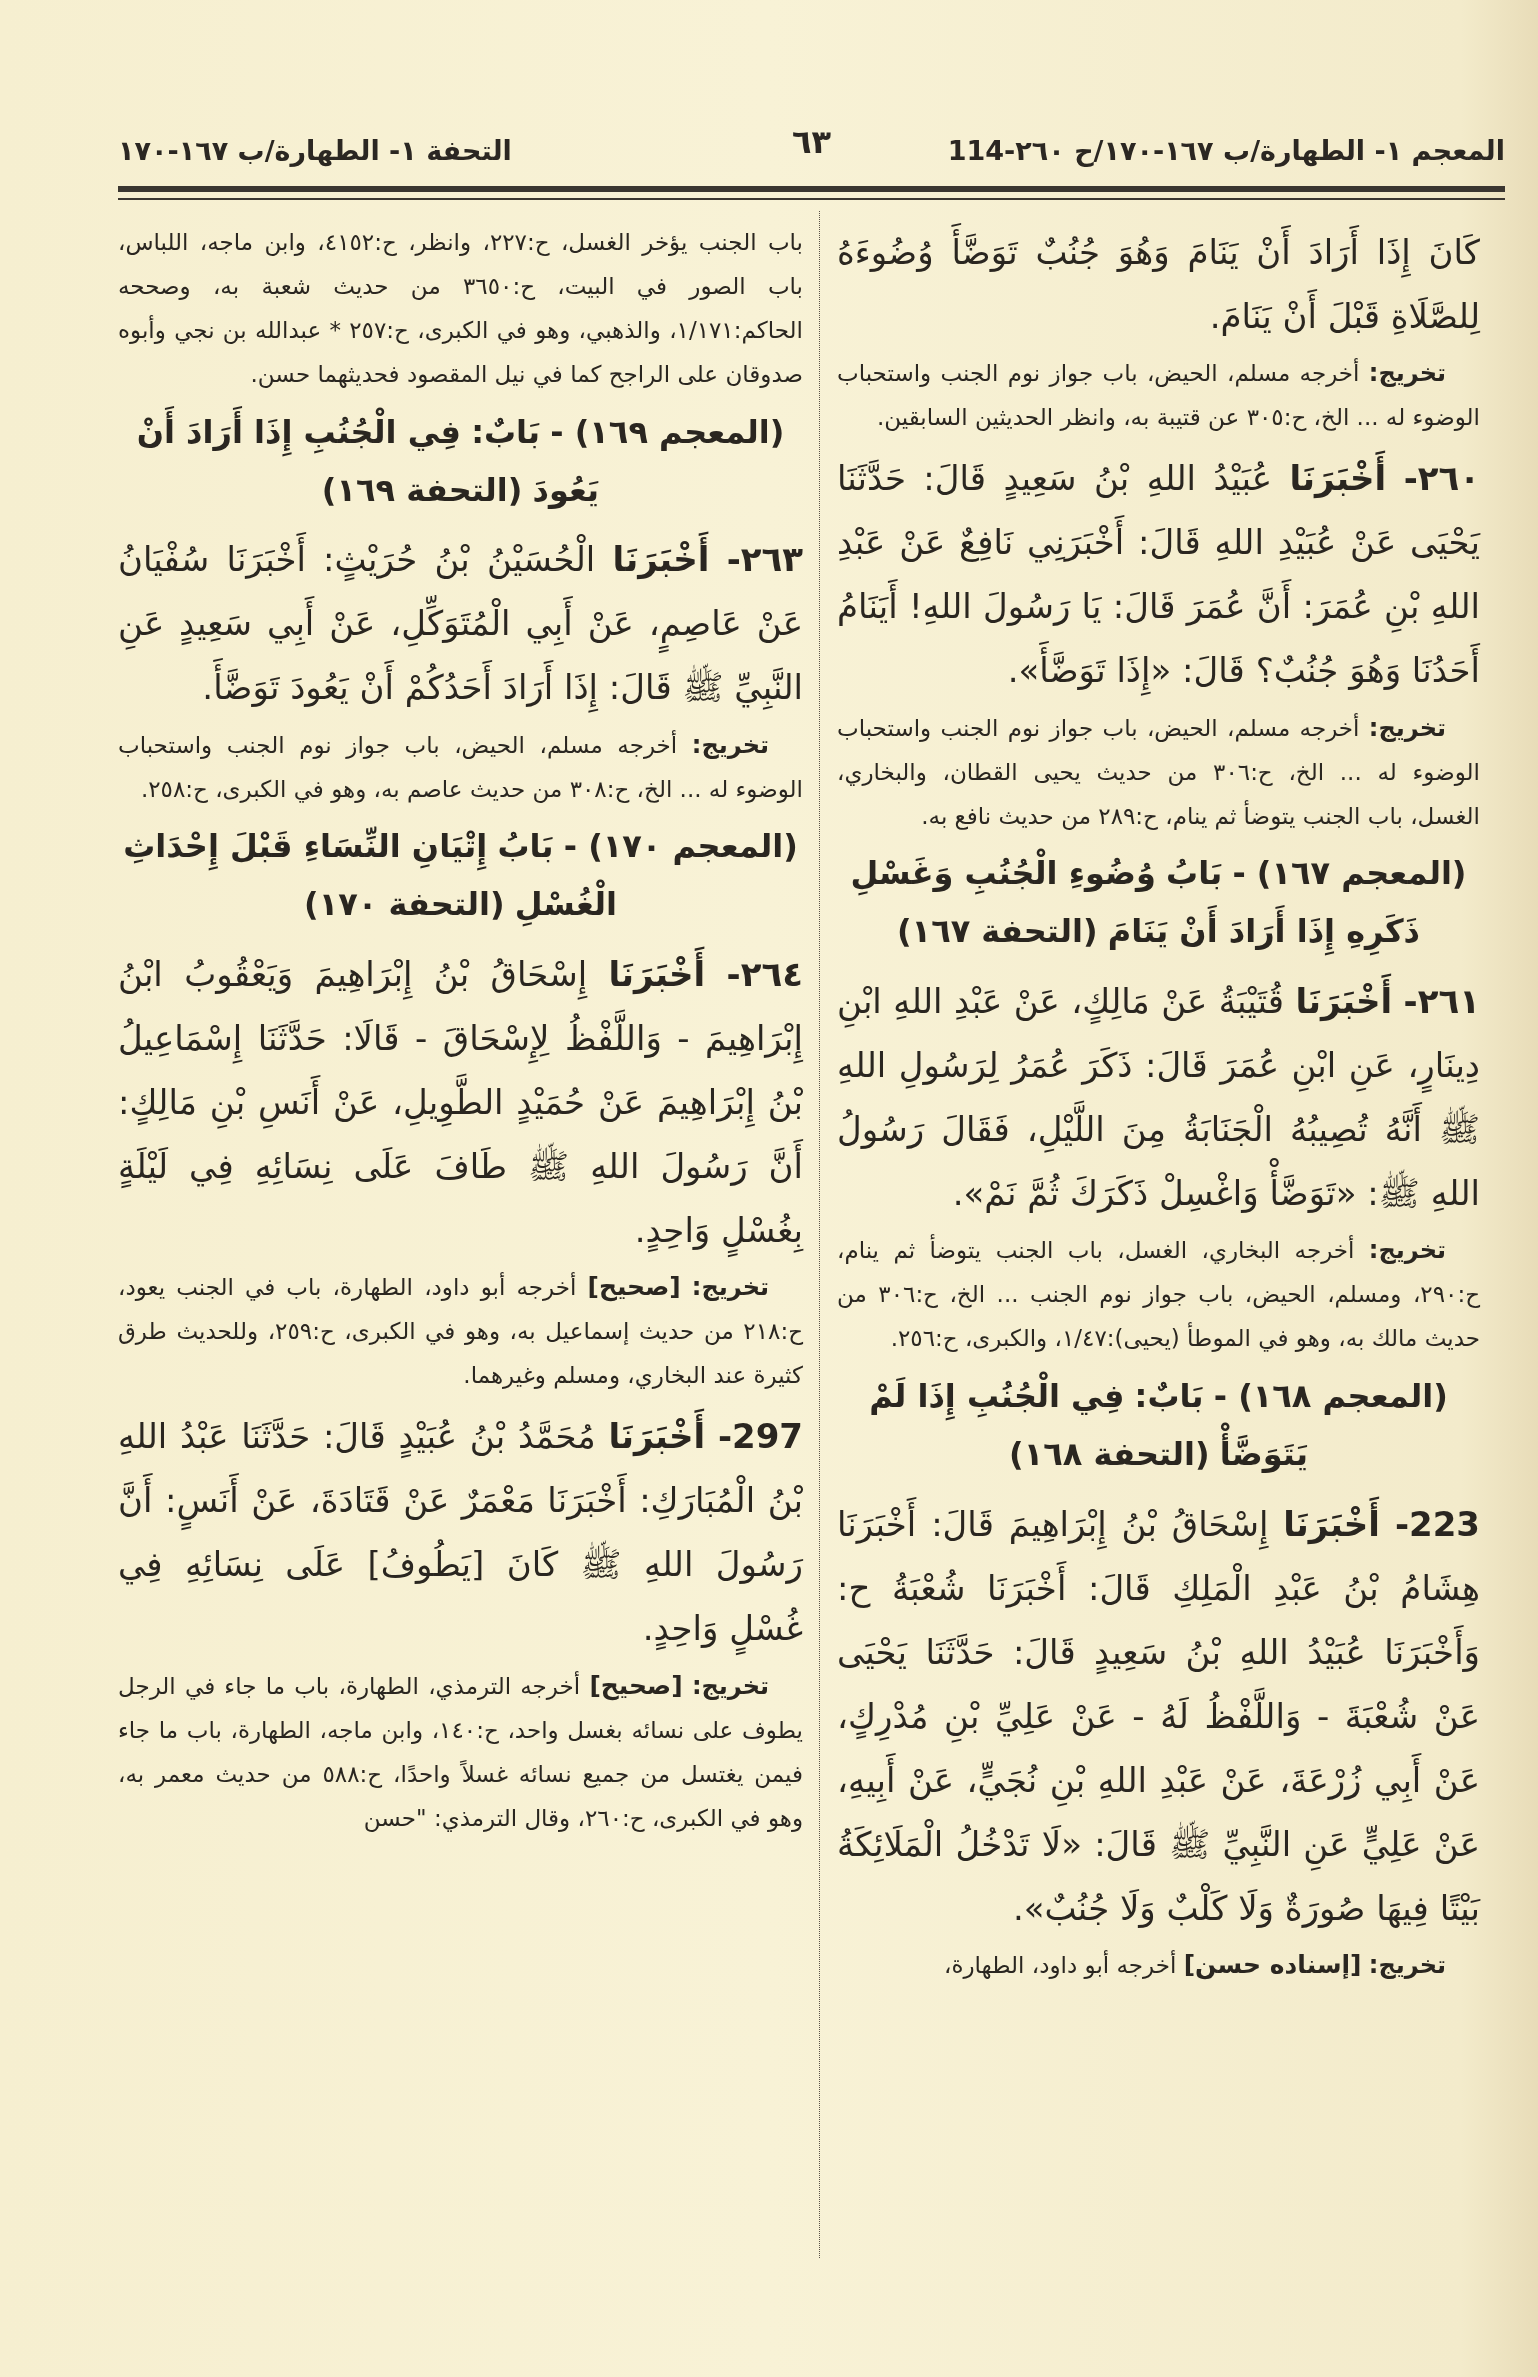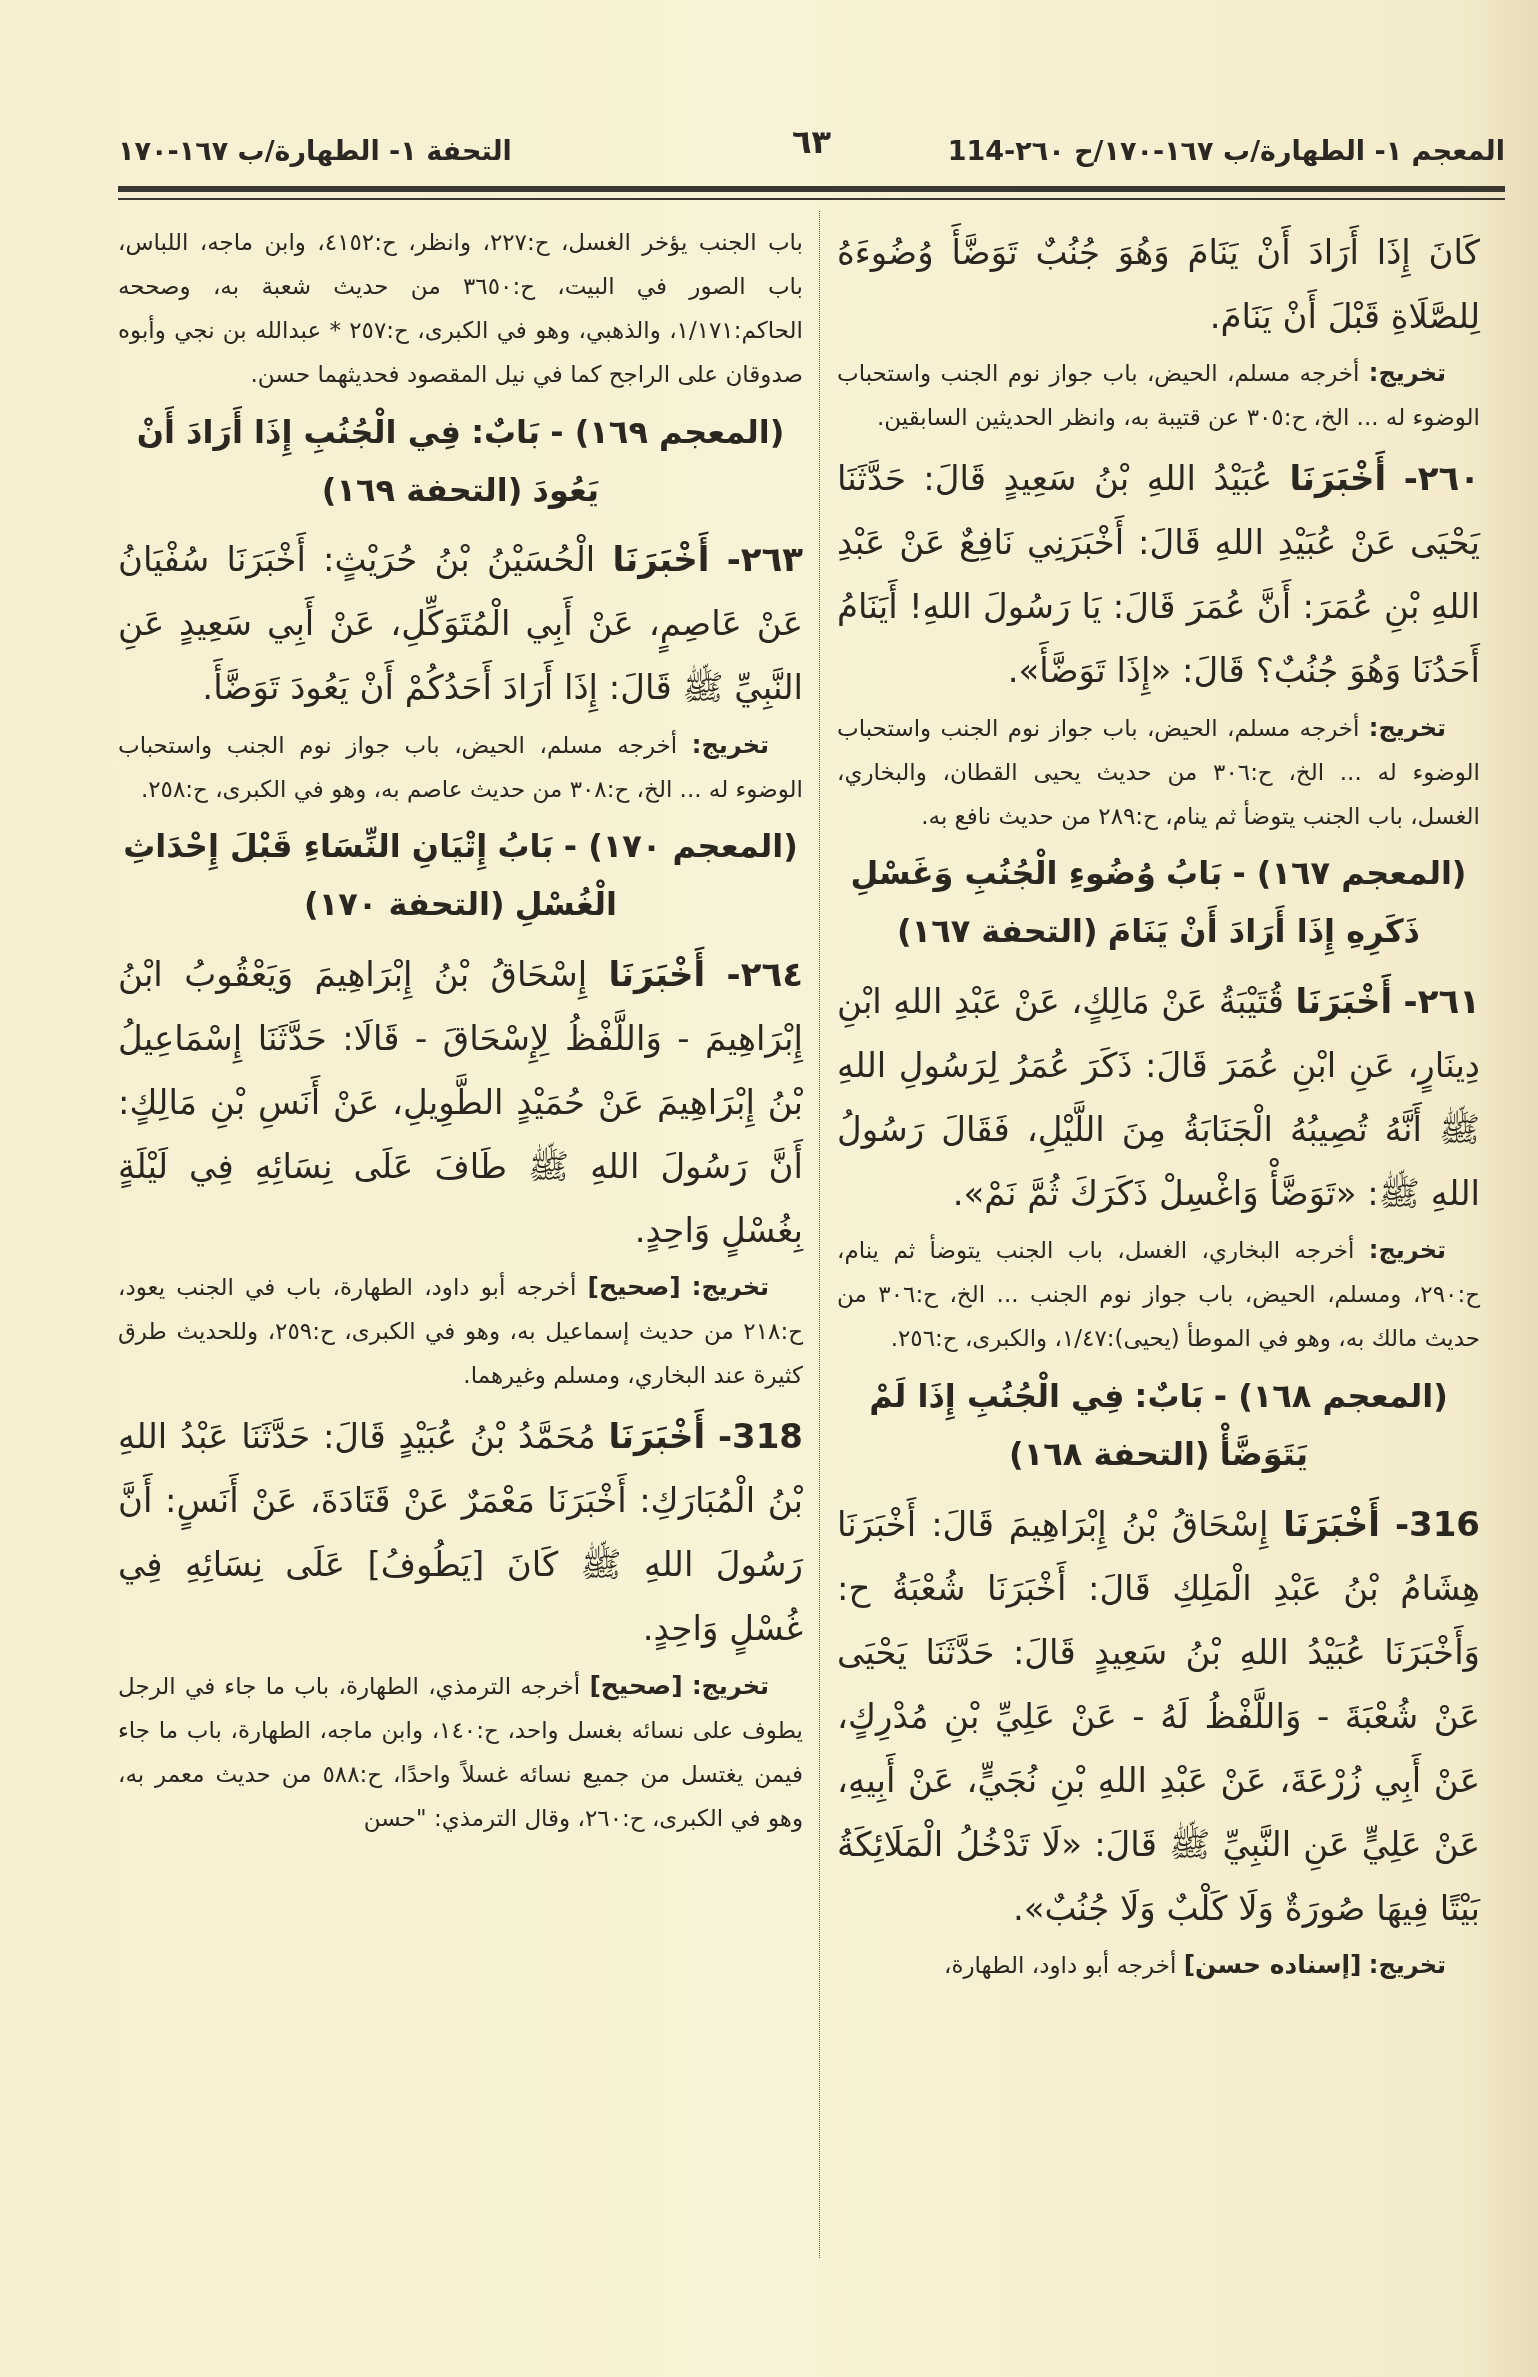--- a/index.html
+++ b/index.html
@@ -106,21 +106,21 @@
     </p>
 
     <div class="bab">
       <span class="mujam">(المعجم ١٦٨) -</span>
       <span class="bab-word">بَابٌ:</span>
       <span class="title">فِي الْجُنُبِ إِذَا لَمْ يَتَوَضَّأْ</span>
       <span class="tuhfa">(التحفة ١٦٨)</span>
     </div>
 
     <p class="matn">
-      <span class="num">316-</span>
+      <span class="num">223-</span>
       <span class="akhbarana">أَخْبَرَنَا</span>
       <span>إِسْحَاقُ بْنُ إِبْرَاهِيمَ قَالَ: أَخْبَرَنَا هِشَامُ بْنُ عَبْدِ الْمَلِكِ قَالَ: أَخْبَرَنَا شُعْبَةُ ح: وَأَخْبَرَنَا عُبَيْدُ اللهِ بْنُ سَعِيدٍ قَالَ: حَدَّثَنَا يَحْيَى عَنْ شُعْبَةَ - وَاللَّفْظُ لَهُ - عَنْ عَلِيِّ بْنِ مُدْرِكٍ، عَنْ أَبِي زُرْعَةَ، عَنْ عَبْدِ اللهِ بْنِ نُجَيٍّ، عَنْ أَبِيهِ، عَنْ عَلِيٍّ عَنِ النَّبِيِّ ﷺ قَالَ: «لَا تَدْخُلُ الْمَلَائِكَةُ بَيْتًا فِيهَا صُورَةٌ وَلَا كَلْبٌ وَلَا جُنُبٌ».</span>
     </p>
 
     <p class="takhrij">
       <span class="label">تخريج:</span>
       <span class="grade">[إسناده حسن]</span>
       <span>أخرجه أبو داود، الطهارة،</span>
     </p>
   </div>
@@ -159,21 +159,21 @@
       <span>إِسْحَاقُ بْنُ إِبْرَاهِيمَ وَيَعْقُوبُ ابْنُ إِبْرَاهِيمَ - وَاللَّفْظُ لِإِسْحَاقَ - قَالَا: حَدَّثَنَا إِسْمَاعِيلُ بْنُ إِبْرَاهِيمَ عَنْ حُمَيْدٍ الطَّوِيلِ، عَنْ أَنَسِ بْنِ مَالِكٍ: أَنَّ رَسُولَ اللهِ ﷺ طَافَ عَلَى نِسَائِهِ فِي لَيْلَةٍ بِغُسْلٍ وَاحِدٍ.</span>
     </p>
 
     <p class="takhrij">
       <span class="label">تخريج:</span>
       <span class="grade">[صحيح]</span>
       <span>أخرجه أبو داود، الطهارة، باب في الجنب يعود، ح:٢١٨ من حديث إسماعيل به، وهو في الكبرى، ح:٢٥٩، وللحديث طرق كثيرة عند البخاري، ومسلم وغيرهما.</span>
     </p>
 
     <p class="matn">
-      <span class="num">318-</span>
+      <span class="num">297-</span>
       <span class="akhbarana">أَخْبَرَنَا</span>
       <span>مُحَمَّدُ بْنُ عُبَيْدٍ قَالَ: حَدَّثَنَا عَبْدُ اللهِ بْنُ الْمُبَارَكِ: أَخْبَرَنَا مَعْمَرٌ عَنْ قَتَادَةَ، عَنْ أَنَسٍ: أَنَّ رَسُولَ اللهِ ﷺ كَانَ [يَطُوفُ] عَلَى نِسَائِهِ فِي غُسْلٍ وَاحِدٍ.</span>
     </p>
 
     <p class="takhrij">
       <span class="label">تخريج:</span>
       <span class="grade">[صحيح]</span>
       <span>أخرجه الترمذي، الطهارة، باب ما جاء في الرجل يطوف على نسائه بغسل واحد، ح:١٤٠، وابن ماجه، الطهارة، باب ما جاء فيمن يغتسل من جميع نسائه غسلاً واحدًا، ح:٥٨٨ من حديث معمر به، وهو في الكبرى، ح:٢٦٠، وقال الترمذي: "حسن</span>
     </p>
   </div>

